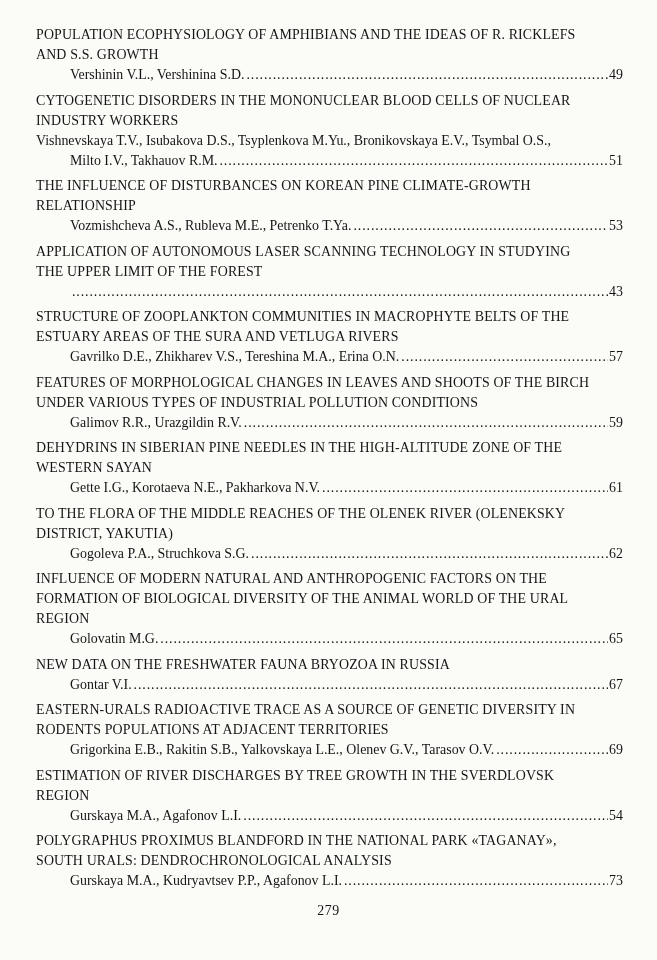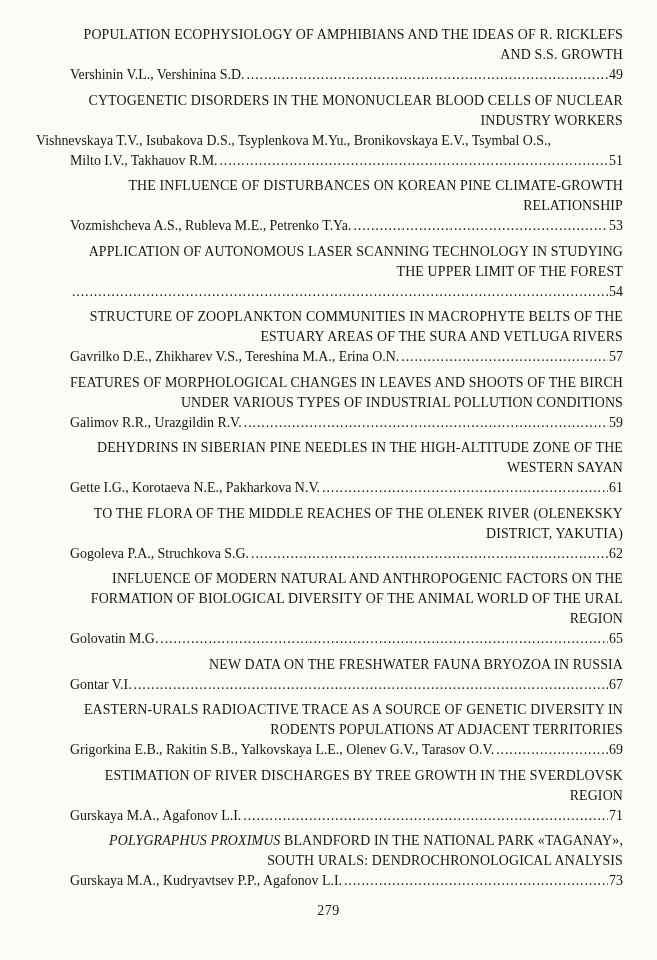--- a/index.html
+++ b/index.html
@@ -22,24 +22,22 @@
     top: 25px;
     font-size: 13.9px;
     line-height: 20px;
   }
   .entry {
     margin-bottom: 5.5px;
   }
   .title-line {
     letter-spacing: 0.15px;
     white-space: nowrap;
-    text-align: right;
   }
   .italic {
-    font-style: italic;
   }
   .authors .author-line {
     white-space: nowrap;
   }
   .author-row {
     display: flex;
     align-items: baseline;
     margin-left: 34px;
   }
   .author-text {
@@ -113,21 +111,21 @@
         </div>
   </section>
       <section class="entry">
     <div class="title">
           <div class="title-line">APPLICATION OF AUTONOMOUS LASER SCANNING TECHNOLOGY IN STUDYING</div>
           <div class="title-line">THE UPPER LIMIT OF THE FOREST</div>
         </div>
     <div class="authors">
           <div class="author-row">
             <span class="dots">....................................................................................................................................................................................................................................................................</span>
-            <span class="pagenum">54</span>
+            <span class="pagenum">43</span>
           </div>
         </div>
   </section>
       <section class="entry">
     <div class="title">
           <div class="title-line">STRUCTURE OF ZOOPLANKTON COMMUNITIES IN MACROPHYTE BELTS OF THE</div>
           <div class="title-line">ESTUARY AREAS OF THE SURA AND VETLUGA RIVERS</div>
         </div>
     <div class="authors">
           <div class="author-row">
@@ -217,21 +215,21 @@
   </section>
       <section class="entry">
     <div class="title">
           <div class="title-line">ESTIMATION OF RIVER DISCHARGES BY TREE GROWTH IN THE SVERDLOVSK</div>
           <div class="title-line">REGION</div>
         </div>
     <div class="authors">
           <div class="author-row">
             <span class="author-text">Gurskaya M.A., Agafonov L.I.</span>
             <span class="dots">....................................................................................................................................................................................................................................................................</span>
-            <span class="pagenum">71</span>
+            <span class="pagenum">54</span>
           </div>
         </div>
   </section>
       <section class="entry">
     <div class="title">
           <div class="title-line"><span class="italic">POLYGRAPHUS PROXIMUS</span> BLANDFORD IN THE NATIONAL PARK «TAGANAY»,</div>
           <div class="title-line">SOUTH URALS: DENDROCHRONOLOGICAL ANALYSIS</div>
         </div>
     <div class="authors">
           <div class="author-row">

